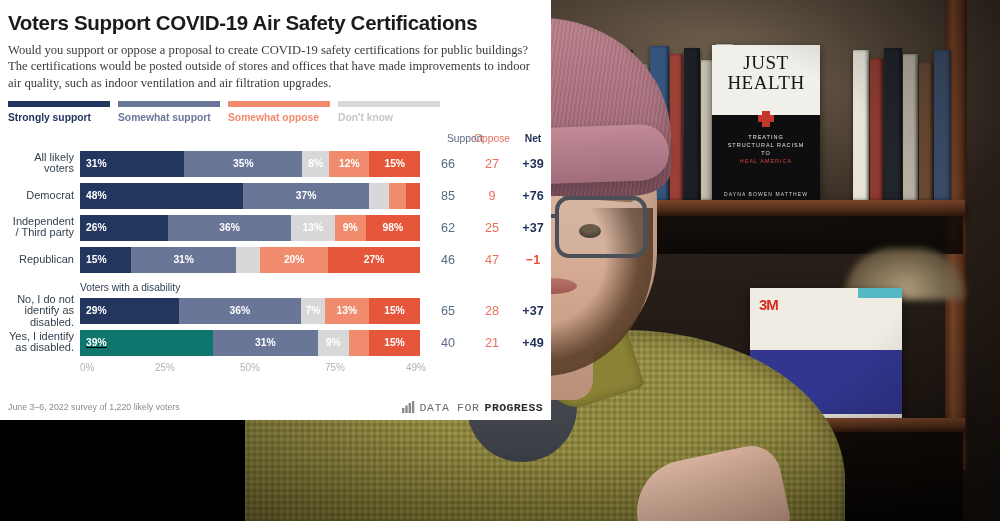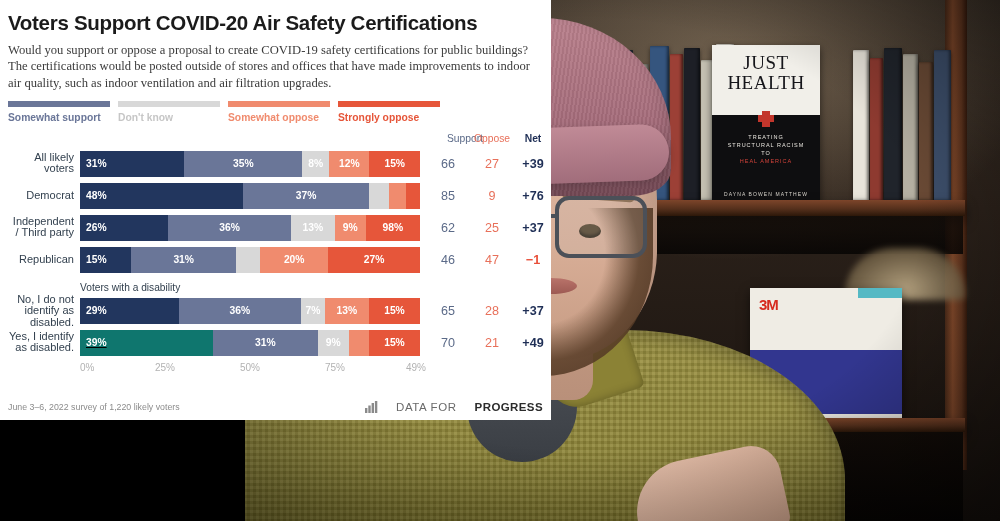--- a/index.html
+++ b/index.html
@@ -333,22 +333,22 @@
     position: absolute; left: 0; bottom: 0;
     width: 551px; height: 26px;
     display: flex; align-items: center; justify-content: space-between;
     padding: 0 8px 0 8px;
     background: #ffffff;
   }
   .footer-note {
     font-size: 8.8px; color: #8b8b8b;
   }
   .footer-brand {
-    display: flex; align-items: center; gap: 18px;
-    font-size: 11.5px; color: #6a6a6a; letter-spacing: 0.6px;
+    display: flex; align-items: center; gap: 5px;
+    font-size: 11.5px; color: #6a6a6a; letter-spacing: 0.6px; font-family: Liberation Mono, monospace;
   }
   .footer-brand b { color: #2c2c2c; letter-spacing: 0.4px; }
   .brand-icon { display: block; }
 </style>
 </head>
 <body>
 
 <div id="stage">
 
   <div id="video-layer">
@@ -448,40 +448,40 @@
         <div class="beanie-brim"></div>
         <div class="hand"></div>
       </div>
 
       <div class="vid-vignette"></div>
     </div>
   </div>
 
   <div id="chart-card">
 
-    <div class="chart-title">Voters Support COVID-20 Air Safety Certifications</div>
+    <div class="chart-title">Voters Support COVID-19 Air Safety Certifications</div>
 
     <div class="chart-subtitle">Would you support or oppose a proposal to create COVID-19 safety certifications for public buildings? The certifications would be posted outside of stores and offices that have made improvements to indoor air quality, such as indoor ventilation and air filtration upgrades.</div>
 
     <div class="legend" id="legend">
+        <div class="legend-item">
+          <div class="legend-swatch" style="background: rgb(34, 54, 94);"></div>
+          <div class="legend-label" style="color: rgb(34, 54, 94);">Strongly support</div>
+        </div>
         <div class="legend-item">
           <div class="legend-swatch" style="background: rgb(106, 118, 152);"></div>
           <div class="legend-label" style="color: rgb(106, 118, 152);">Somewhat support</div>
         </div>
         <div class="legend-item">
+          <div class="legend-swatch" style="background: rgb(240, 139, 110);"></div>
+          <div class="legend-label" style="color: rgb(240, 139, 110);">Somewhat oppose</div>
+        </div>
+        <div class="legend-item">
           <div class="legend-swatch" style="background: rgb(216, 216, 216);"></div>
           <div class="legend-label" style="color: rgb(198, 198, 198);">Don't know</div>
-        </div>
-        <div class="legend-item">
-          <div class="legend-swatch" style="background: rgb(240, 139, 110);"></div>
-          <div class="legend-label" style="color: rgb(240, 139, 110);">Somewhat oppose</div>
-        </div>
-        <div class="legend-item">
-          <div class="legend-swatch" style="background: rgb(230, 86, 58);"></div>
-          <div class="legend-label" style="color: rgb(230, 86, 58);">Strongly oppose</div>
         </div>
       </div>
 
     <div class="col-header-row">
       <div class="col-h support">Support</div>
       <div class="col-h oppose">Oppose</div>
       <div class="col-h net">Net</div>
     </div>
 
     <div id="groups">
@@ -613,21 +613,21 @@
             <div class="seg s2" style="width: 9%; background: rgb(216, 216, 216);">
               <span style="color: rgb(255, 255, 255);">9%</span>
             </div>
             <div class="seg s3" style="width: 6%; background: rgb(240, 139, 110);">
               <span></span>
             </div>
             <div class="seg s4" style="width: 15%; background: rgb(230, 86, 58);">
               <span>15%</span>
             </div>
           </div>
-          <div class="metric support">70</div>
+          <div class="metric support">40</div>
           <div class="metric oppose">21</div>
           <div class="metric net">+49</div>
         </div>
       </div>
 
     <div class="axis" id="axis">
         <div class="axis-tick" style="left: 72px;">0%</div>
         <div class="axis-tick" style="left: 147px;">25%</div>
         <div class="axis-tick" style="left: 232px;">50%</div>
         <div class="axis-tick" style="left: 317px;">75%</div>

